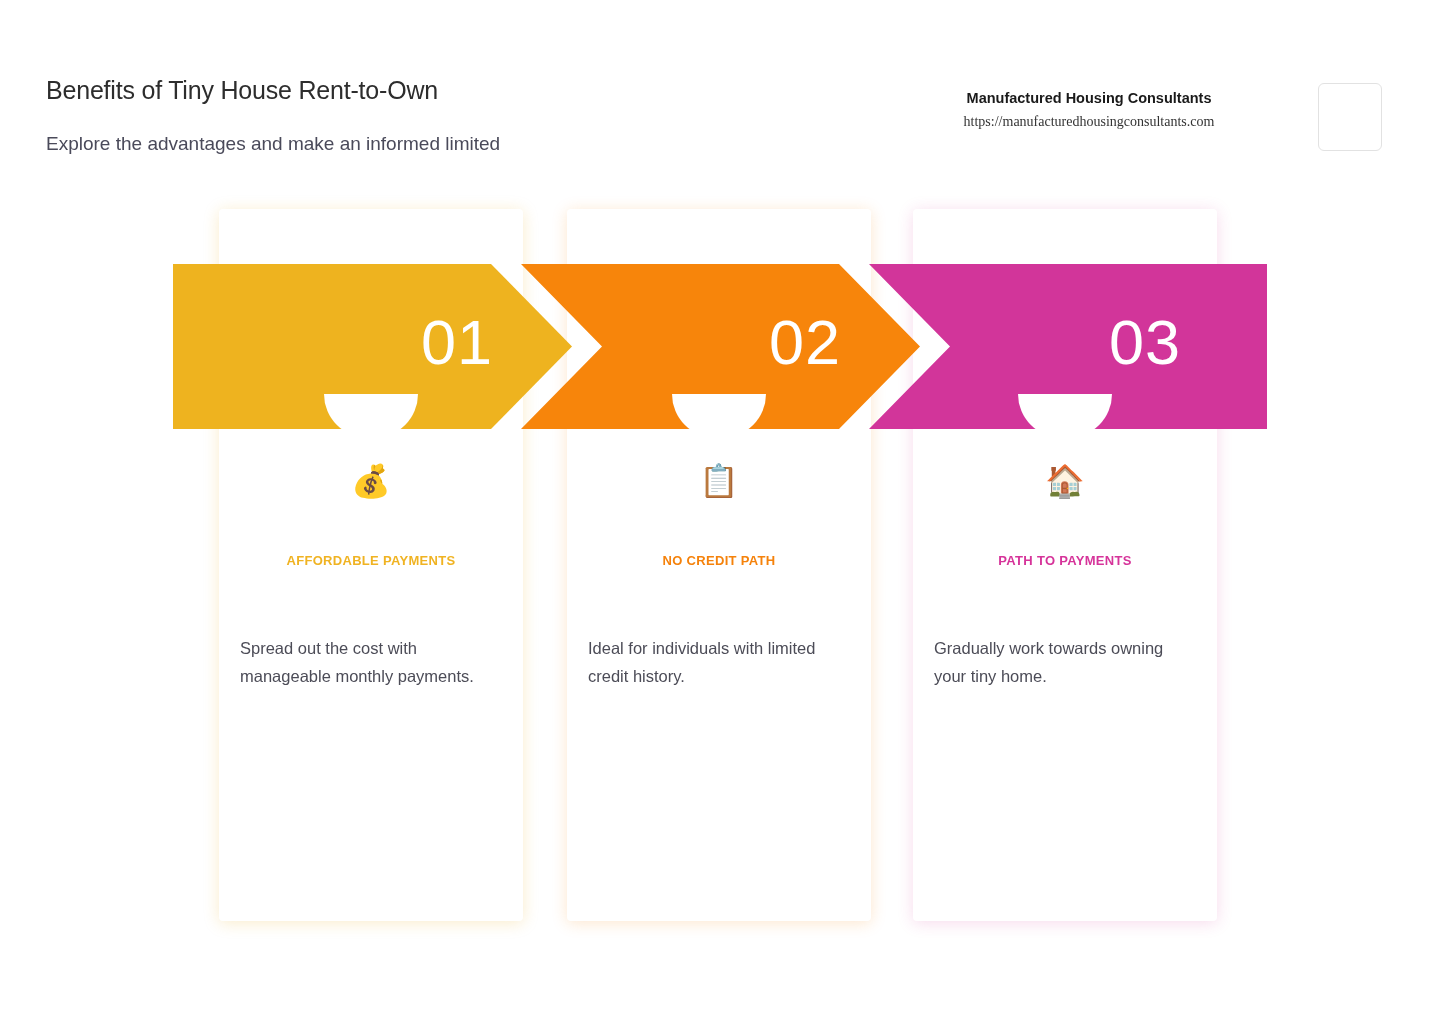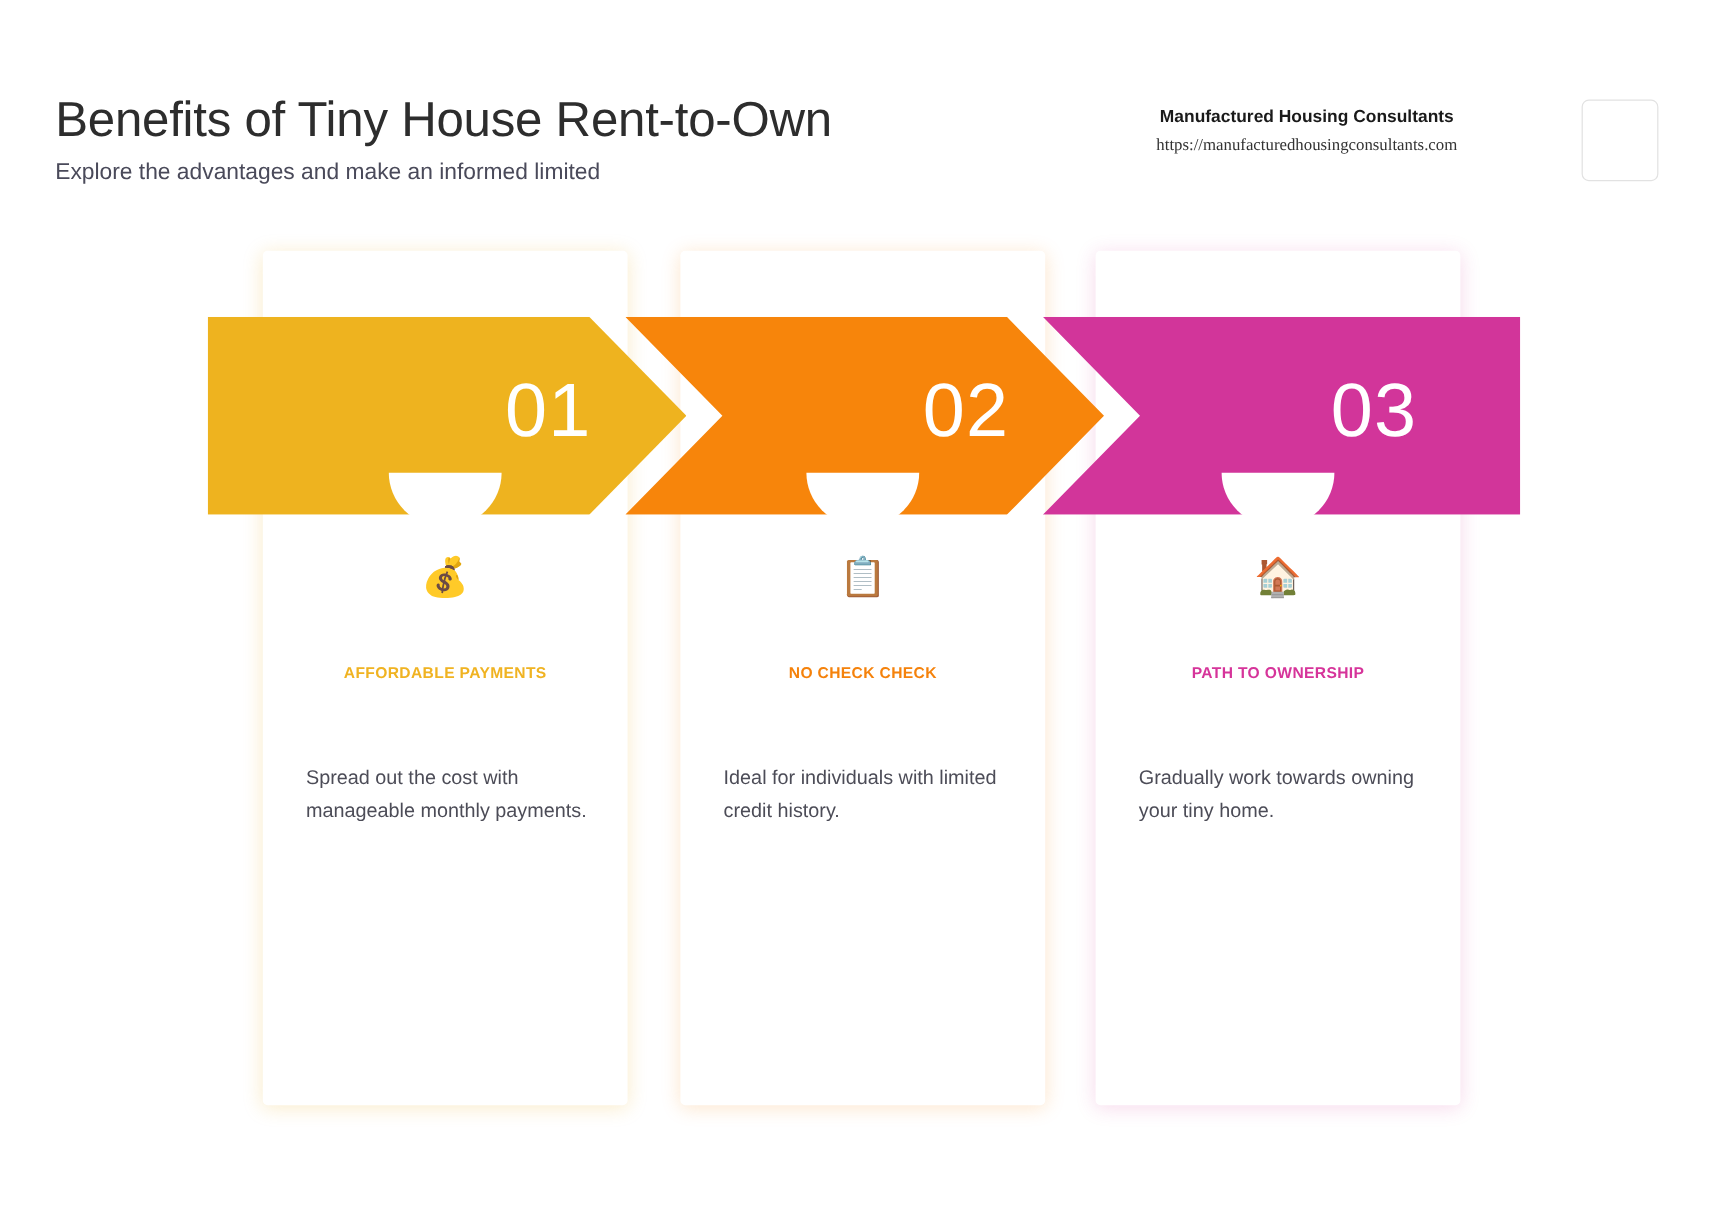--- a/index.html
+++ b/index.html
@@ -20,21 +20,21 @@
     position: absolute;
     top: 0;
     left: 0;
     width: 1440px;
     height: 180px;
   }
   .page-title {
     position: absolute;
     left: 46px;
     top: 76px;
-    font-size: 41px;
+    font-size: 25px;
     font-weight: 400;
     color: #2d2d2d;
     letter-spacing: -0.2px;
     white-space: nowrap;
   }
   .page-subtitle {
     position: absolute;
     left: 46px;
     top: 133px;
     font-size: 19px;
@@ -113,21 +113,21 @@
     font-weight: bold;
     letter-spacing: 0.3px;
     line-height: 30px;
   }
   .card-title.c0 { color: #f0b322; }
   .card-title.c1 { color: #f5820b; }
   .card-title.c2 { color: #d6349a; }
   .card-desc {
     position: absolute;
     width: 240px;
-    left: 36px;
+    left: 21px;
     top: 425px;
     font-size: 16.5px;
     color: #4c4c57;
     line-height: 28px;
   }
 
   
   .banner {
     position: absolute;
     left: 173px;
@@ -204,27 +204,27 @@
 <div class="cards">
 
   <div class="card card-0">
     <div class="card-icon">💰</div>
     <div class="card-title c0">AFFORDABLE PAYMENTS</div>
     <div class="card-desc">Spread out the cost with manageable monthly payments.</div>
   </div>
 
   <div class="card card-1">
     <div class="card-icon">📋</div>
-    <div class="card-title c1">NO CHECK CHECK</div>
+    <div class="card-title c1">NO CREDIT PATH</div>
     <div class="card-desc">Ideal for individuals with limited credit history.</div>
   </div>
 
   <div class="card card-2">
     <div class="card-icon">🏠</div>
-    <div class="card-title c2">PATH TO OWNERSHIP</div>
+    <div class="card-title c2">PATH TO PAYMENTS</div>
     <div class="card-desc">Gradually work towards owning your tiny home.</div>
   </div>
 
   <div class="banner">
     <div class="chev chev-0"></div>
     <div class="chev chev-1"></div>
     <div class="chev chev-2"></div>
     <div class="chev-num num-0">01</div>
     <div class="chev-num num-1">02</div>
     <div class="chev-num num-2">03</div>

